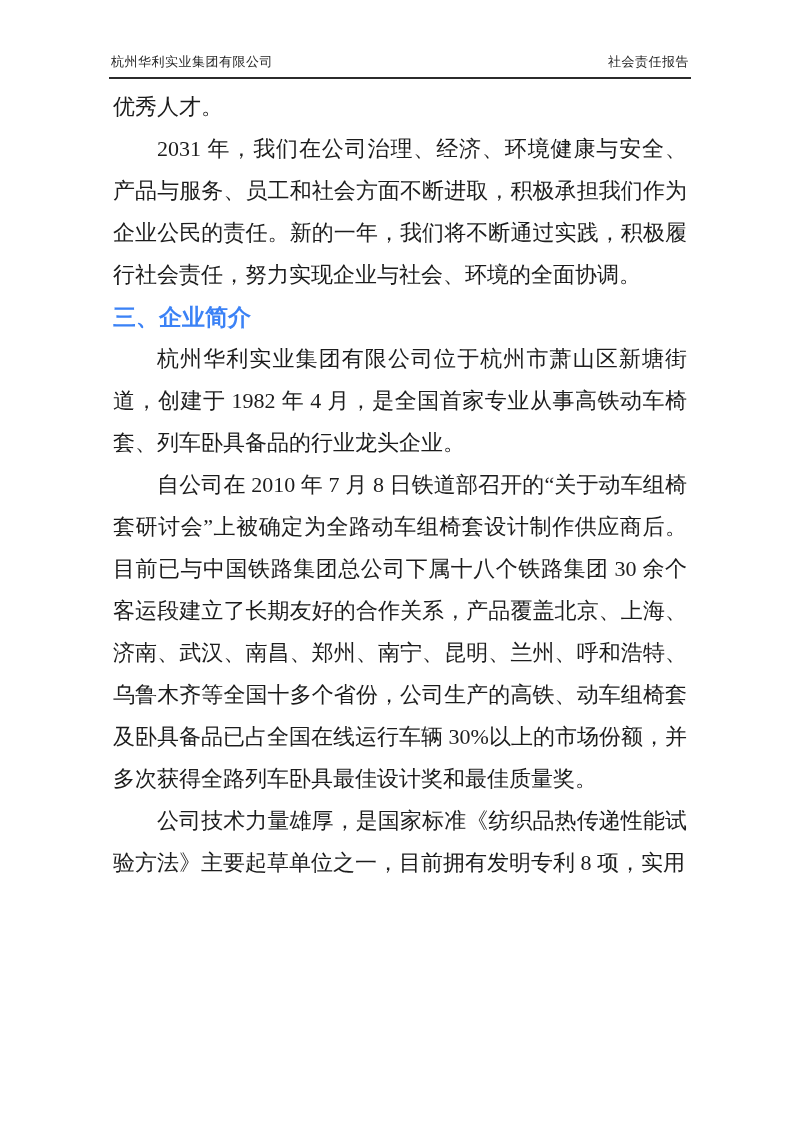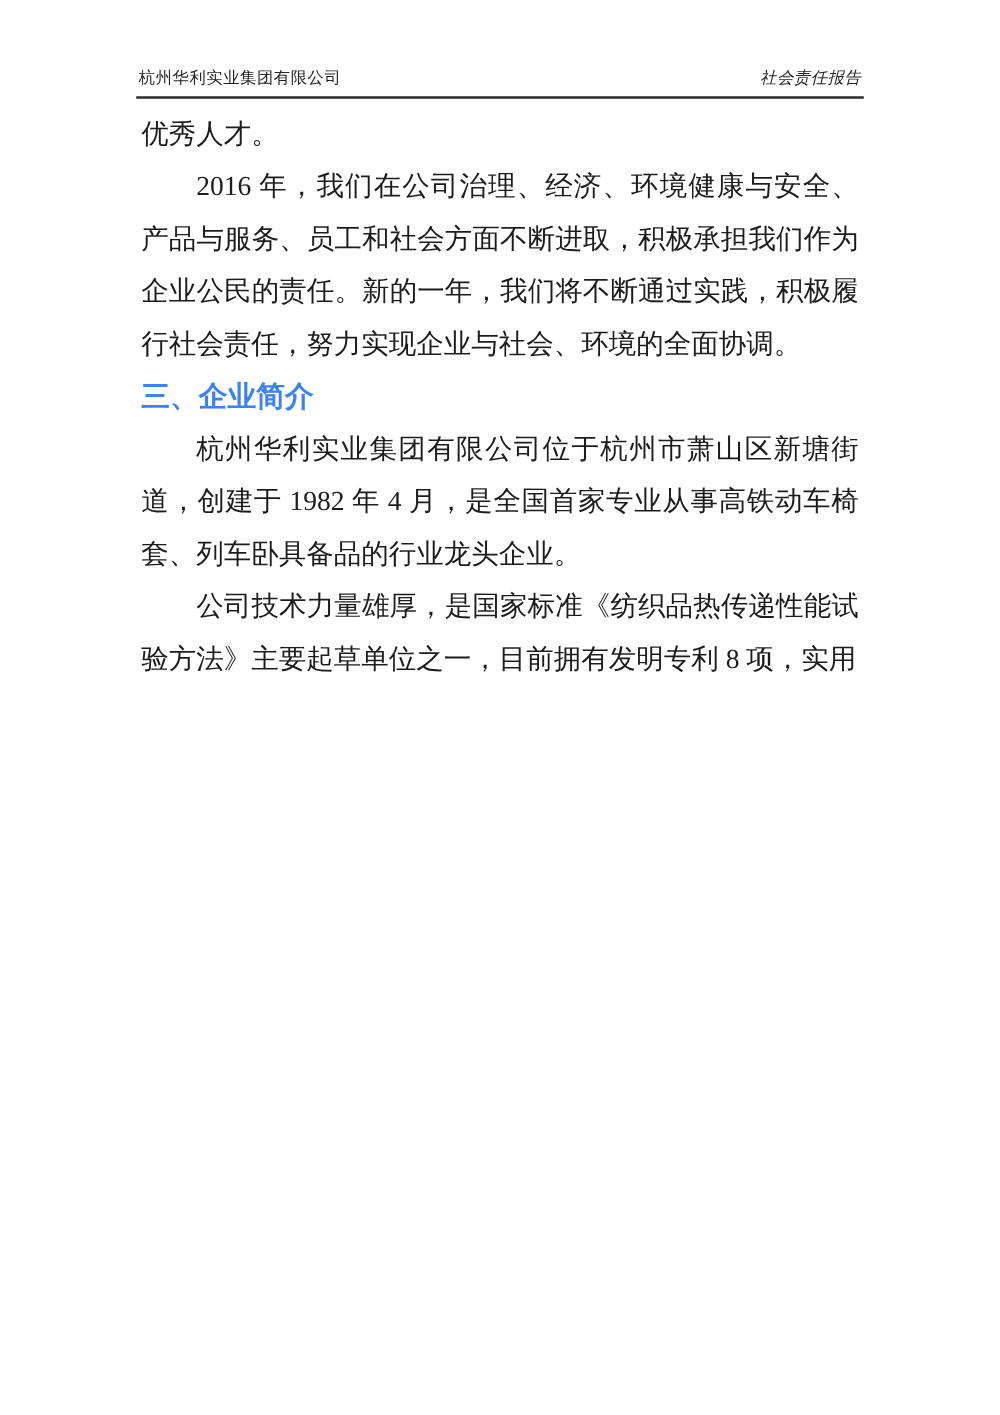--- a/index.html
+++ b/index.html
@@ -26,21 +26,20 @@
     align-items: flex-end;
     font-size: 13px;
     line-height: 16px;
     color: #242424;
   }
   .header .company-name {
     font-family: "Liberation Sans", sans-serif;
     letter-spacing: 0.5px;
   }
   .header .report-title {
-    font-style: italic;
     font-family: "Liberation Serif", serif;
     letter-spacing: 0.5px;
     text-align: center;
   }
   .header-rule {
     position: absolute;
     left: 109px;
     top: 77px;
     width: 582px;
     height: 0;
@@ -96,23 +95,24 @@
 
   <div class="header">
     <span class="company-name">杭州华利实业集团有限公司</span>
     <span class="report-title">社会责任报告</span>
   </div>
 
   <div class="header-rule"></div>
 
   <div class="body-text">
     <p class="continuation">优秀人才。</p>
-    <p>2016 年，我们在公司治理、经济、环境健康与安全、产品与服务、员工和社会方面不断进取，积极承担我们作为企业公民的责任。新的一年，我们将不断通过实践，积极履行社会责任，努力实现企业与社会、环境的全面协调。</p>
+    <p>2031 年，我们在公司治理、经济、环境健康与安全、产品与服务、员工和社会方面不断进取，积极承担我们作为企业公民的责任。新的一年，我们将不断通过实践，积极履行社会责任，努力实现企业与社会、环境的全面协调。</p>
     <h2 class="section-heading">三、企业简介</h2>
     <p>杭州华利实业集团有限公司位于杭州市萧山区新塘街道，创建于 1982 年 4 月，是全国首家专业从事高铁动车椅套、列车卧具备品的行业龙头企业。</p>
+    <p>自公司在 2010 年 7 月 8 日铁道部召开的“关于动车组椅套研讨会”上被确定为全路动车组椅套设计制作供应商后。目前已与中国铁路集团总公司下属十八个铁路集团 30 余个客运段建立了长期友好的合作关系，产品覆盖北京、上海、济南、武汉、南昌、郑州、南宁、昆明、兰州、呼和浩特、乌鲁木齐等全国十多个省份，公司生产的高铁、动车组椅套及卧具备品已占全国在线运行车辆 30%以上的市场份额，并多次获得全路列车卧具最佳设计奖和最佳质量奖。</p>
     <p>公司技术力量雄厚，是国家标准《纺织品热传递性能试验方法》主要起草单位之一，目前拥有发明专利 8 项，实用</p>
   </div>
 
   <div class="footer">
     <span>4 / 22</span>
   </div>
 
 </div>
 
 </body></html>

